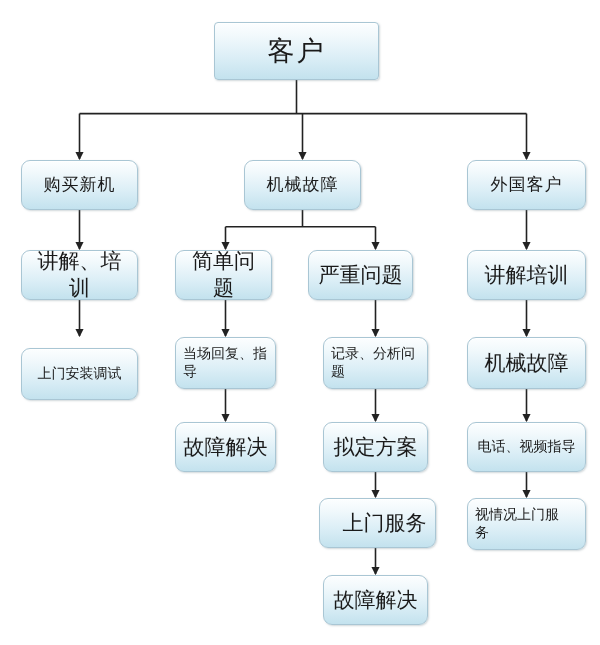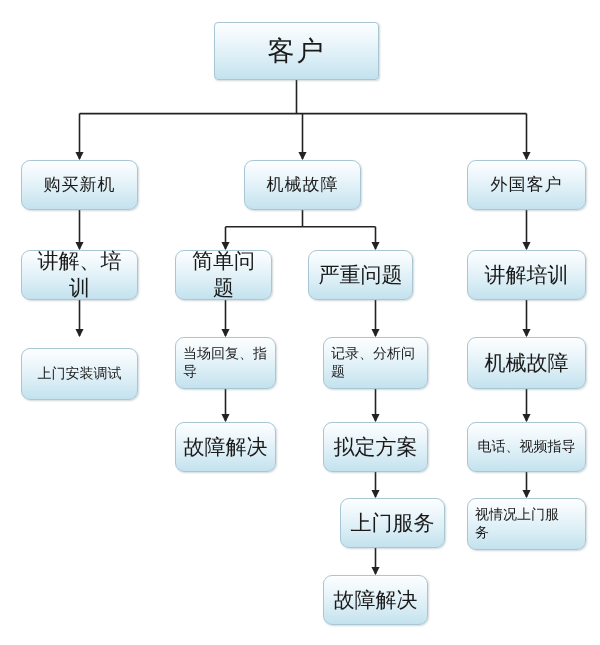--- a/index.html
+++ b/index.html
@@ -134,21 +134,21 @@
       </div>
       <div class="node n-lvl2 center" style="left: 175px; top: 422px; width: 101px; height: 50px;">
         <span class="label">故障解决</span>
       </div>
       <div class="node n-lvl2 center" style="left: 323px; top: 422px; width: 105px; height: 50px;">
         <span class="label">拟定方案</span>
       </div>
       <div class="node n-small center" style="left: 467px; top: 422px; width: 119px; height: 50px;">
         <span class="label">电话、视频指导</span>
       </div>
-      <div class="node n-lvl2 center" style="left: 340px; top: 498px; width: 105px; height: 50px;">
+      <div class="node n-lvl2 center" style="left: 319px; top: 498px; width: 117px; height: 50px; padding-left: 14px;">
         <span class="label">上门服务</span>
       </div>
       <div class="node n-small left" style="left: 467px; top: 498px; width: 119px; height: 52px;">
         <span class="label">视情况上门服
 务</span>
       </div>
       <div class="node n-lvl2 center" style="left: 323px; top: 575px; width: 105px; height: 50px;">
         <span class="label">故障解决</span>
       </div>
     </div>

